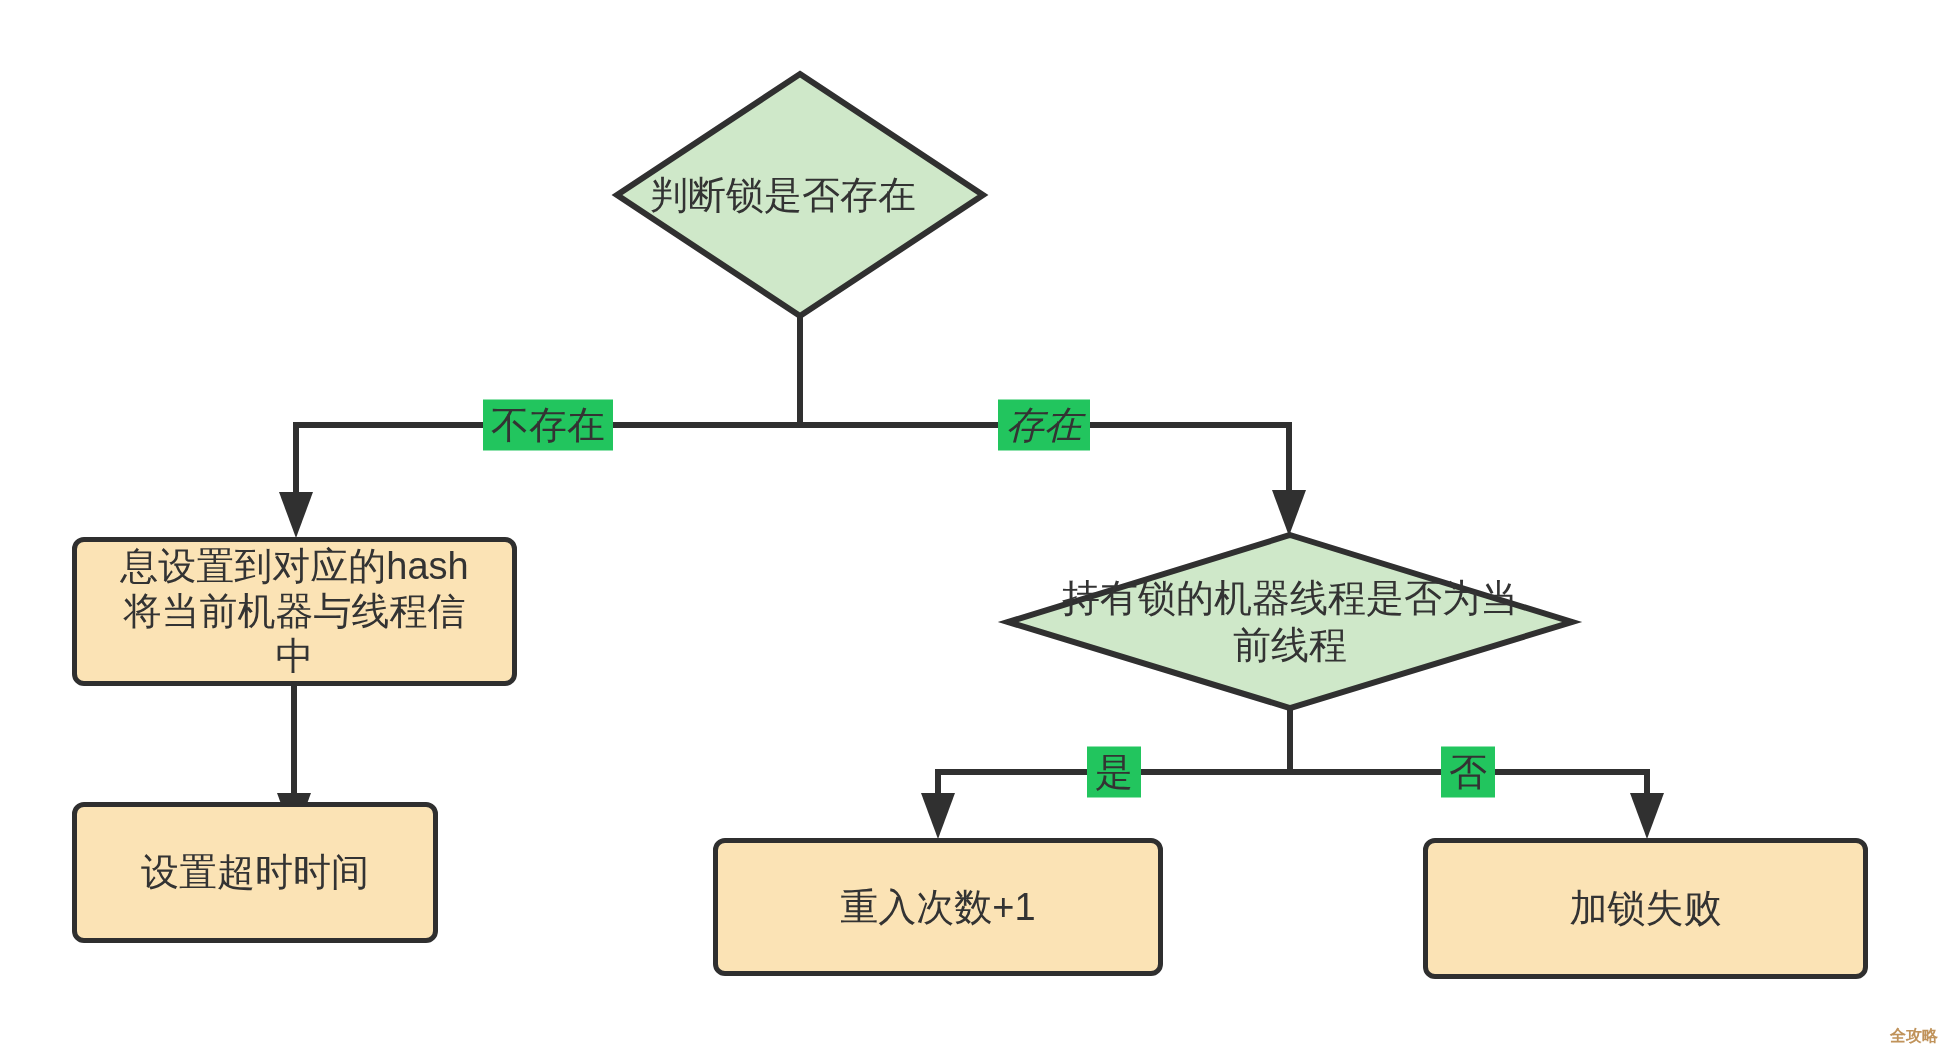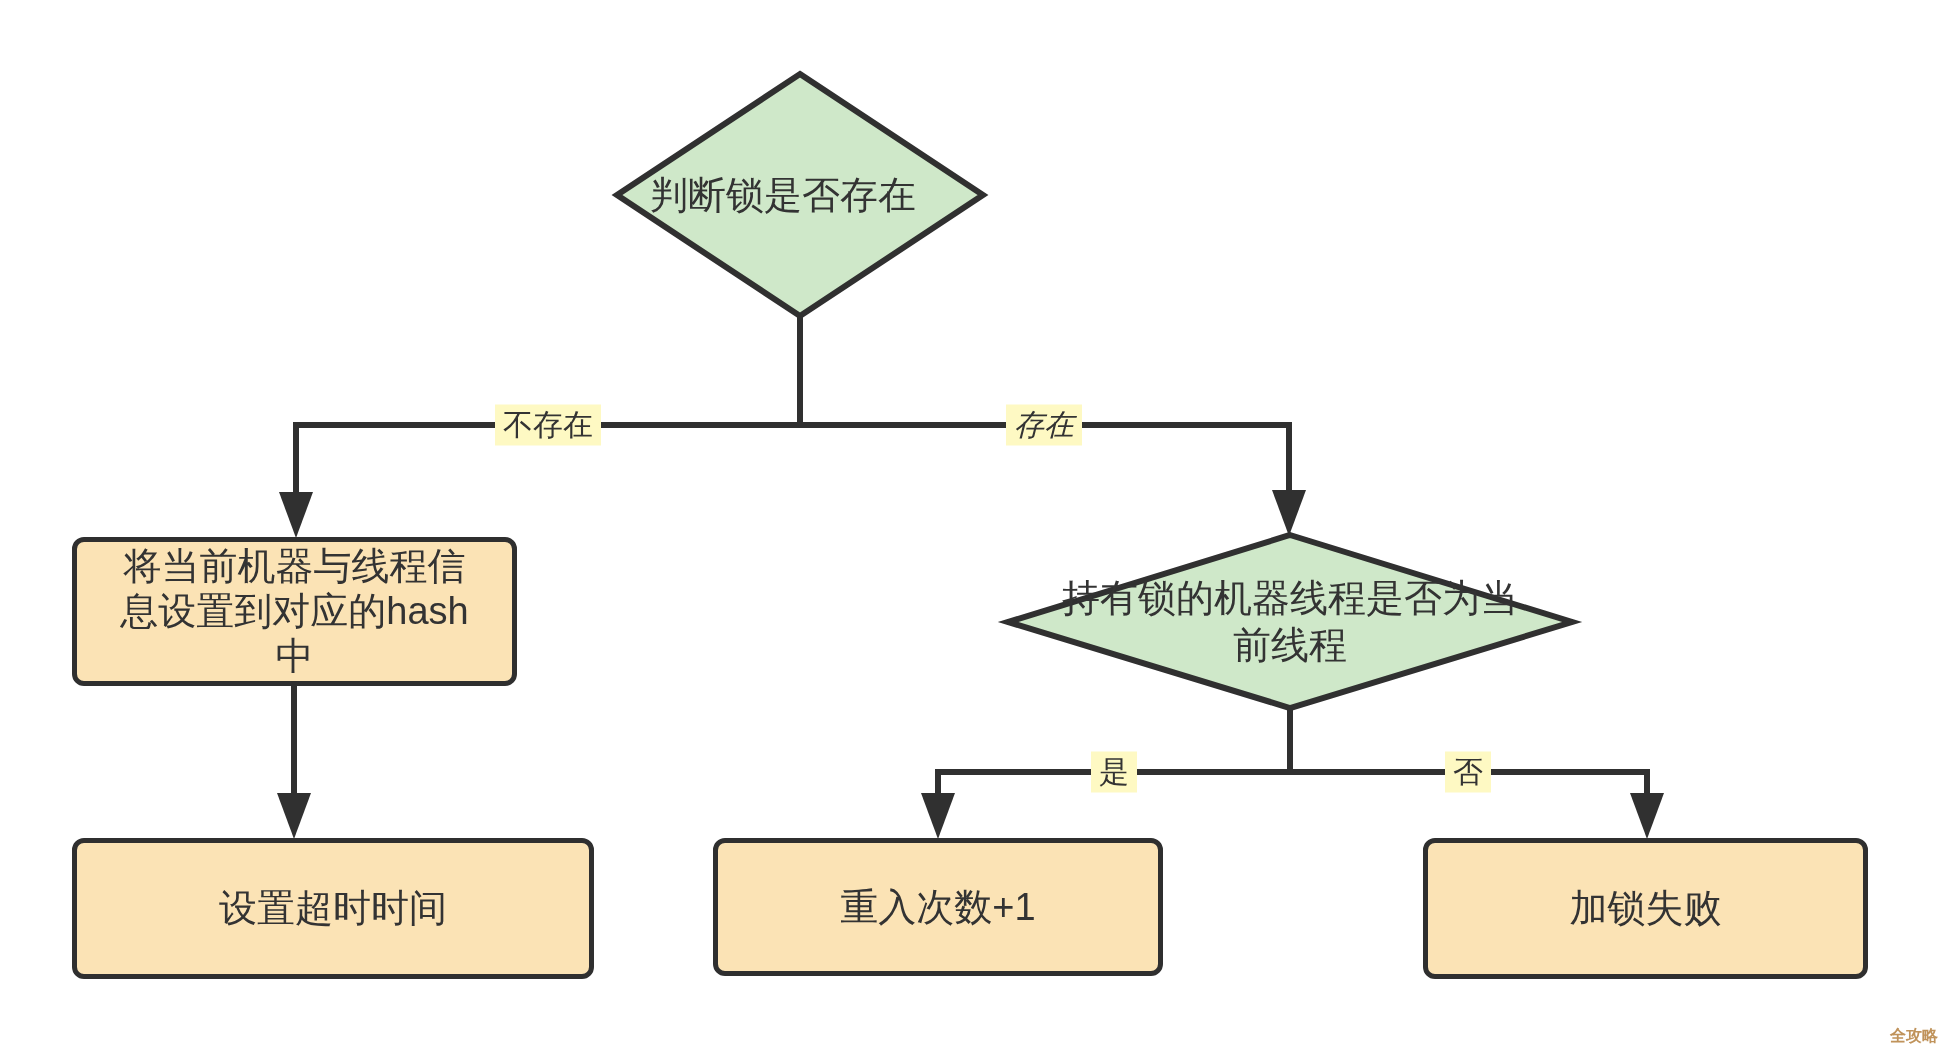--- a/index.html
+++ b/index.html
@@ -33,34 +33,34 @@
     border-radius: 12px;
     display: flex; flex-direction: column;
     align-items: center; justify-content: center;
     text-align: center;
     font-size: 38px; line-height: 45px;
     color: #333333;
   }
   .edge-label {
     position: absolute;
     transform: translate(-50%, -50%);
-    background: #fef9c3;
+    background: #22c55e;
     padding: 0 8px;
-    font-size: 30px;
+    font-size: 38px;
     white-space: nowrap;
     color: #333333;
   }
   .watermark {
     position: absolute;
     right: 6px; bottom: 9px;
     font-size: 16px; font-weight: bold;
     color: #c0935b;
   }
   .p1 { left: 72px;   top: 537px; width: 445px; height: 149px; }
-  .p2 { left: 72px;   top: 838px; width: 522px; height: 141px; }
+  .p2 { left: 72px;   top: 802px; width: 366px; height: 141px; }
   .p3 { left: 713px;  top: 838px; width: 450px; height: 138px; }
   .p4 { left: 1423px; top: 838px; width: 445px; height: 141px; }
   .d1-label { left: 600px;  top: 74px;  width: 366px; height: 242px; }
   .d2-label { left: 1008px; top: 535px; width: 564px; height: 173px; }
 </style>
 </head>
 <body>
 
 <div class="canvas">
 
@@ -86,22 +86,22 @@
   <div class="label-overlay d1-label">
     <span>判断锁是否存在</span>
   </div>
 
   <div class="label-overlay d2-label">
     <span>持有锁的机器线程是否为当</span>
     <span>前线程</span>
   </div>
 
   <div class="process p1">
+    <span>息设置到对应的hash</span>
     <span>将当前机器与线程信</span>
-    <span>息设置到对应的hash</span>
     <span>中</span>
   </div>
 
   <div class="process p2">
     <span>设置超时时间</span>
   </div>
 
   <div class="process p3">
     <span>重入次数+1</span>
   </div>

